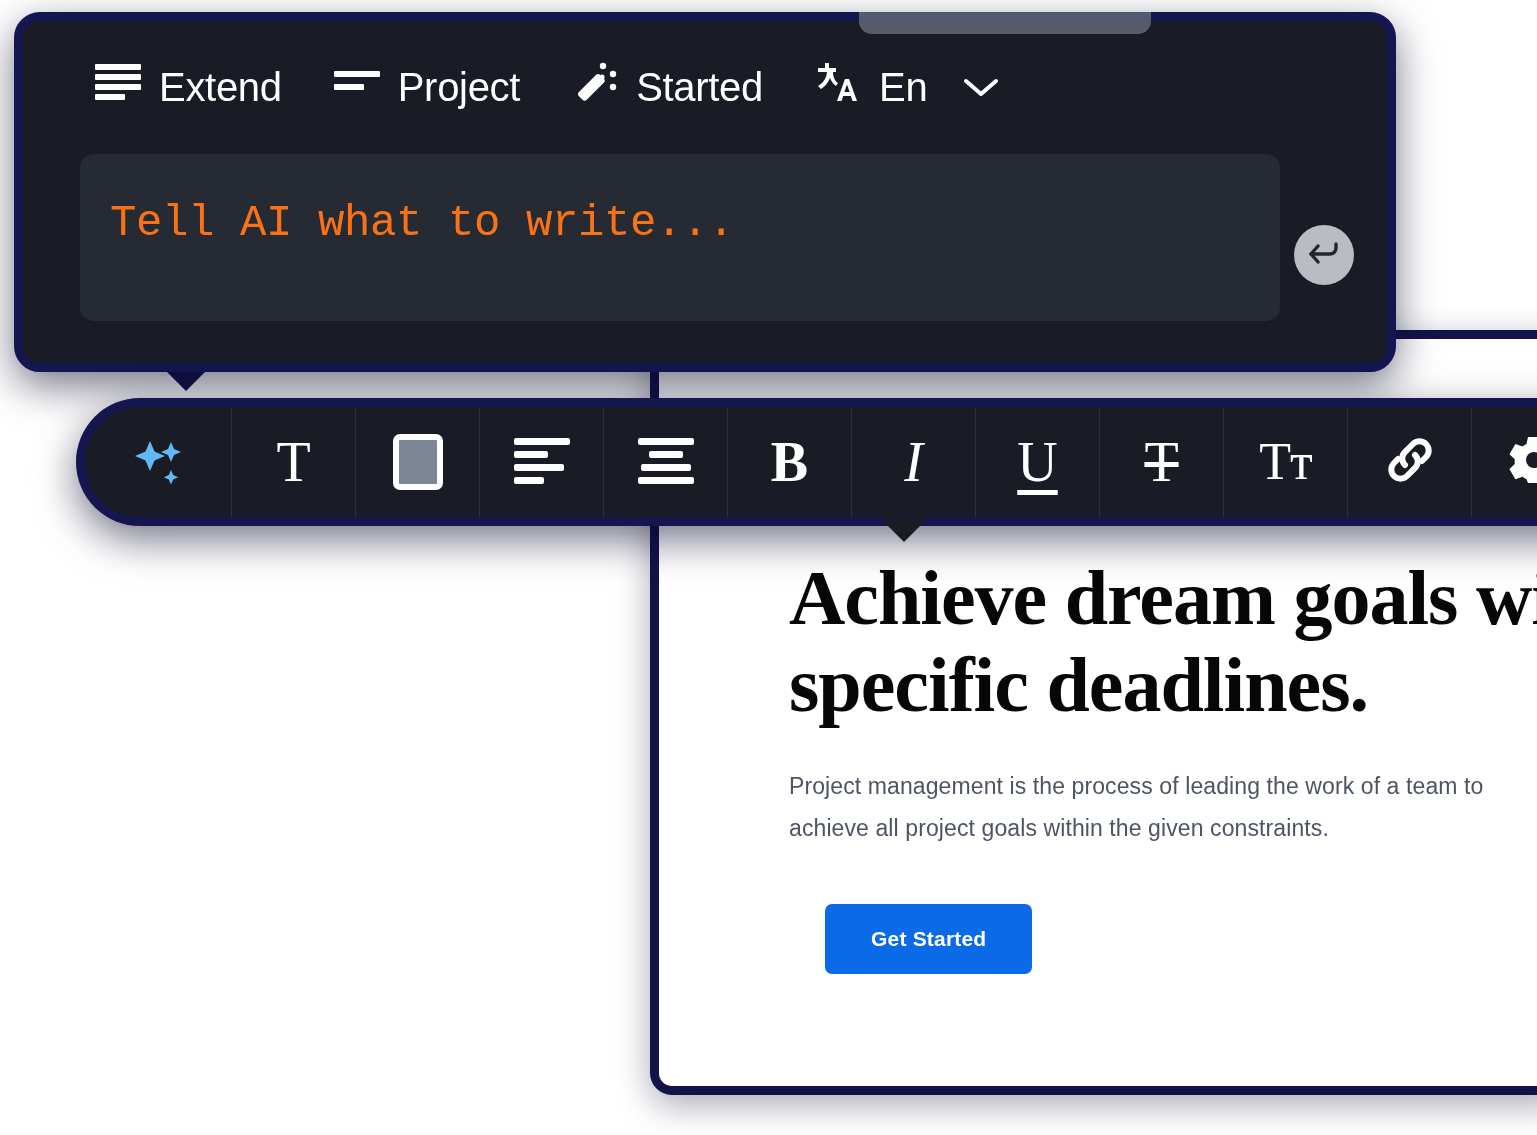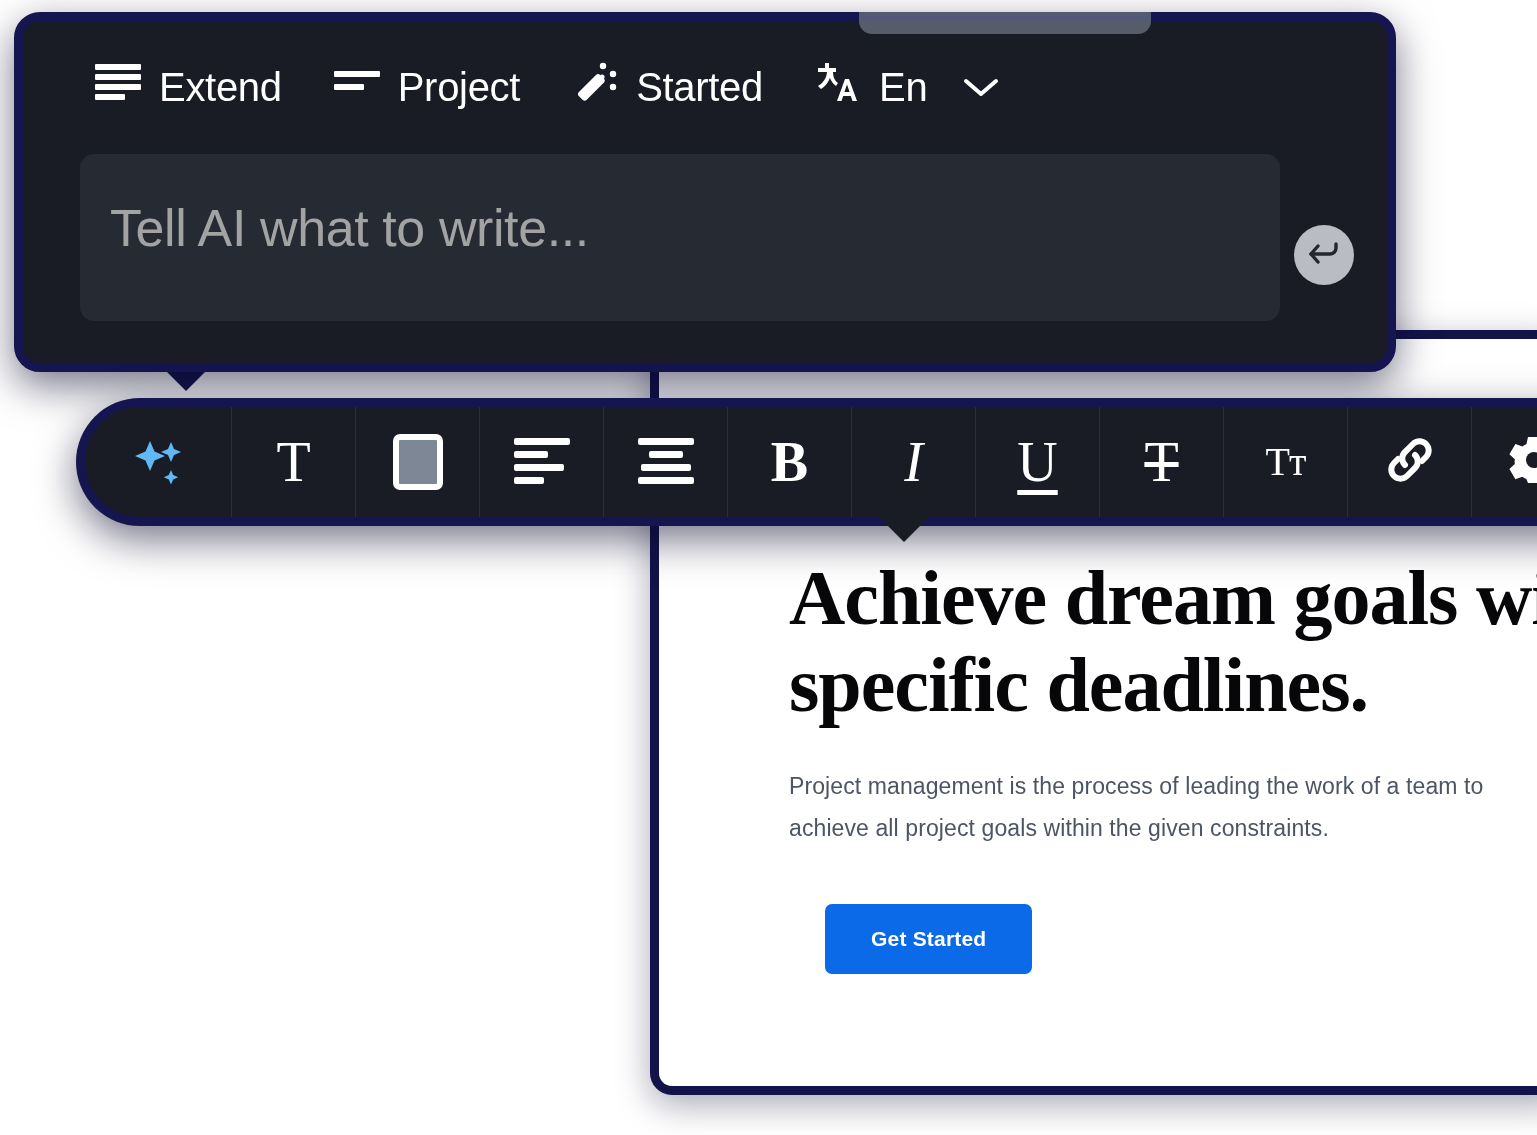--- a/index.html
+++ b/index.html
@@ -135,24 +135,24 @@
   .prompt-box{
     position:absolute;
     left:57px; top:133px;
     width:1200px; height:167px;
     background:#252a33;
     border-radius:14px;
   }
   .prompt-text{
     position:absolute;
     left:30px; top:44px;
-    font-size:52px;
-    color:#a3a3a3;
+    font-size:44px;
+    color:#f97316;
     letter-spacing:-.4px;
-    font-family:Liberation Sans, sans-serif;
+    font-family:Liberation Mono, monospace;
   }
   .prompt-submit{
     position:absolute;
     left:1271px; top:204px;
     width:60px;height:60px;
     border-radius:50%;
     background:#b9bcc2;
     display:flex;align-items:center;justify-content:center;
     cursor:pointer;
     border:none;
@@ -192,21 +192,21 @@
     font-family:"Liberation Serif", serif;
     font-size:56px;
     line-height:1;
     color:#ffffff;
     font-weight:700;
   }
   .fmt-glyph.ital{font-style:italic;font-weight:400;}
   .fmt-glyph.und{text-decoration:underline;text-underline-offset:9px;text-decoration-thickness:5px;font-weight:400;}
   .fmt-glyph.strike{text-decoration:line-through;text-decoration-thickness:5px;font-weight:400;}
   .fmt-glyph.plain{font-weight:400;}
-  .fmt-glyph.sizes{font-size:40px;font-weight:400;letter-spacing:-1px;}
+  .fmt-glyph.sizes{font-size:52px;font-weight:400;letter-spacing:-1px;}
 
   .tail-fmt{
     position:absolute;
     left:880px; top:518px;
     width:0;height:0;
     border-left:24px solid transparent;
     border-right:24px solid transparent;
     border-top:24px solid #191c24;
     z-index:8;
   }

